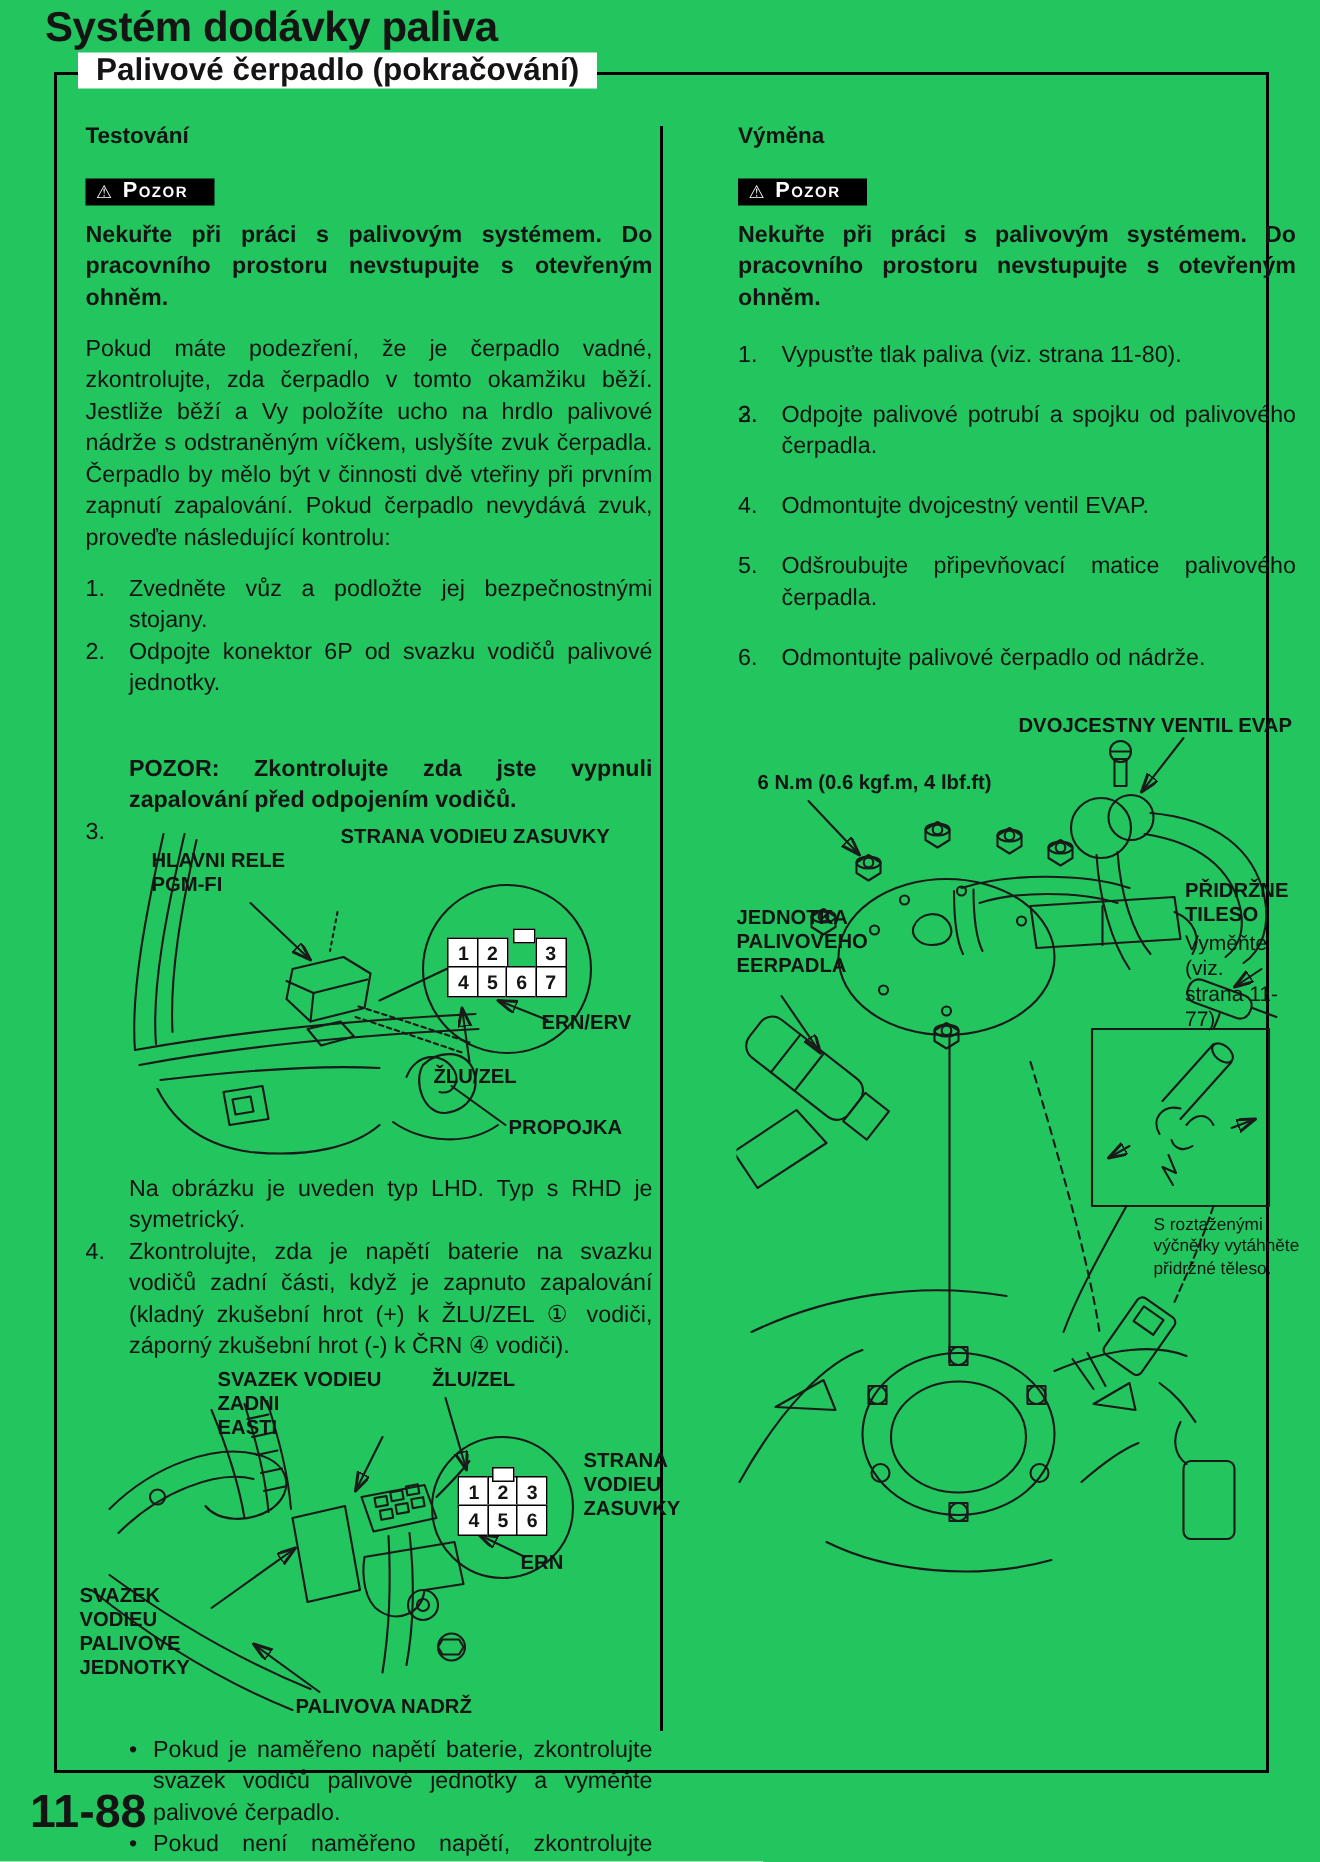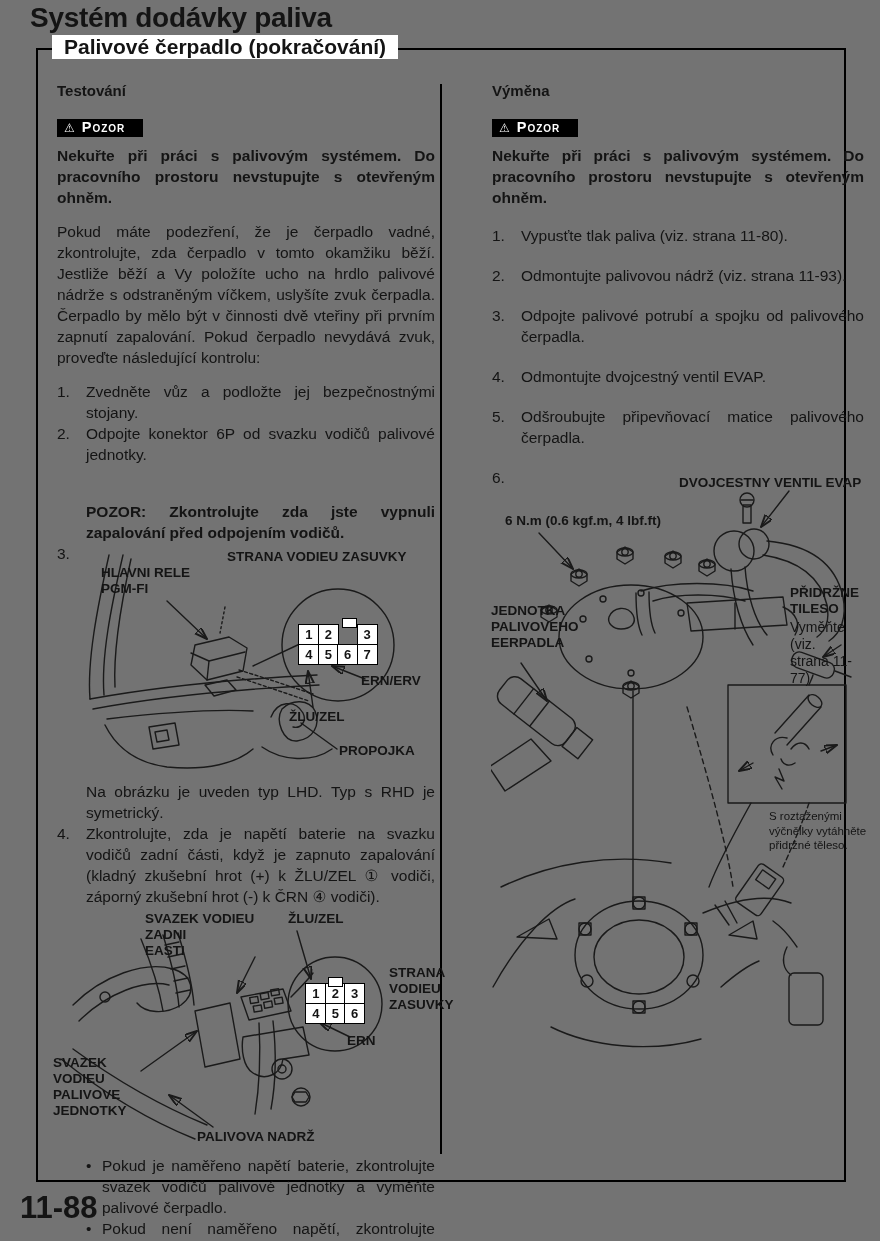--- a/index.html
+++ b/index.html
@@ -1,16 +1,16 @@
 <!DOCTYPE html>
 <html><head>
 <meta charset="utf-8">
 <style>
   html,body{margin:0;padding:0;background:#fff;}
-  #page{position:relative;width:880px;height:1241px;background:#737373;color:#141414;
+  #page{position:relative;width:880px;height:1241px;background:#22c55e;color:#141414;
         font-family:"Liberation Sans",sans-serif;overflow:hidden;}
   .title{position:absolute;left:30px;top:2px;font-size:28px;font-weight:bold;letter-spacing:-0.3px;}
   .section-box{position:absolute;left:36px;top:48px;width:806px;height:1130px;border:2px solid #000;}
   .section-title{position:absolute;left:14px;top:-15px;background:#fff;padding:0 12px;
                  font-size:21px;font-weight:bold;white-space:nowrap;}
   .divider{position:absolute;left:402px;top:34px;width:2px;height:1070px;background:#000;}
   .col{position:absolute;top:80px;font-size:15.5px;line-height:21px;}
   .col-left{left:57px;width:378px;}
   .col-right{left:464px;width:372px;margin-left:28px;}
   .colhead{font-size:15px;font-weight:bold;}
@@ -239,36 +239,36 @@
     </div>
     <div class="warn-text">Nekuřte při práci s palivovým systémem. Do pracovního prostoru nevstupujte s otevřeným ohněm.</div>
 
     <div class="steps" style="margin-top:17px;">
       <div class="step rstep">
         <span class="num">1.</span>
         <span>Vypusťte tlak paliva (viz. strana 11-80).</span>
       </div>
       <div class="step rstep">
         <span class="num">2.</span>
-        <span>Odmontujte palivovou nádrž (viz. strana 11-93).</span>
       </div>
       <div class="step rstep">
         <span class="num">3.</span>
         <span>Odpojte palivové potrubí a spojku od palivového čerpadla.</span>
       </div>
       <div class="step rstep">
         <span class="num">4.</span>
         <span>Odmontujte dvojcestný ventil EVAP.</span>
       </div>
       <div class="step rstep">
         <span class="num">5.</span>
         <span>Odšroubujte připevňovací matice palivového čerpadla.</span>
       </div>
       <div class="step rstep">
         <span class="num">6.</span>
+        <span>Odmontujte palivové čerpadlo od nádrže.</span>
       </div>
     </div>
 
     
     <div class="diagram" id="d3">
       <svg width="395" height="692" viewBox="0 0 395 692">
         <defs>
             <marker id="ah3" markerWidth="11" markerHeight="8" refX="9" refY="3" orient="auto">
           <path d="M0,0 L9,3 L0,6 Z" fill="#1a1a1a" stroke="none"></path>
             </marker>

